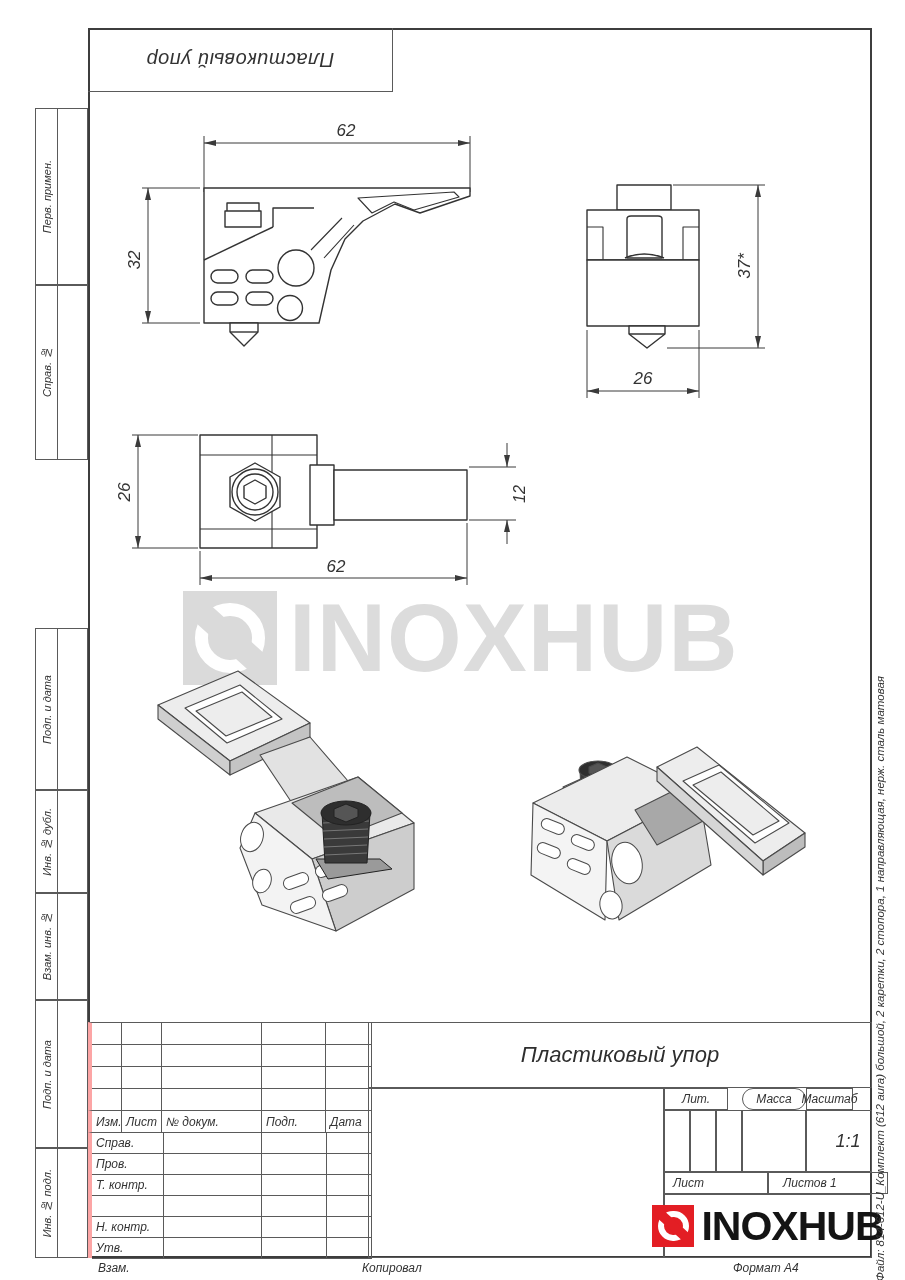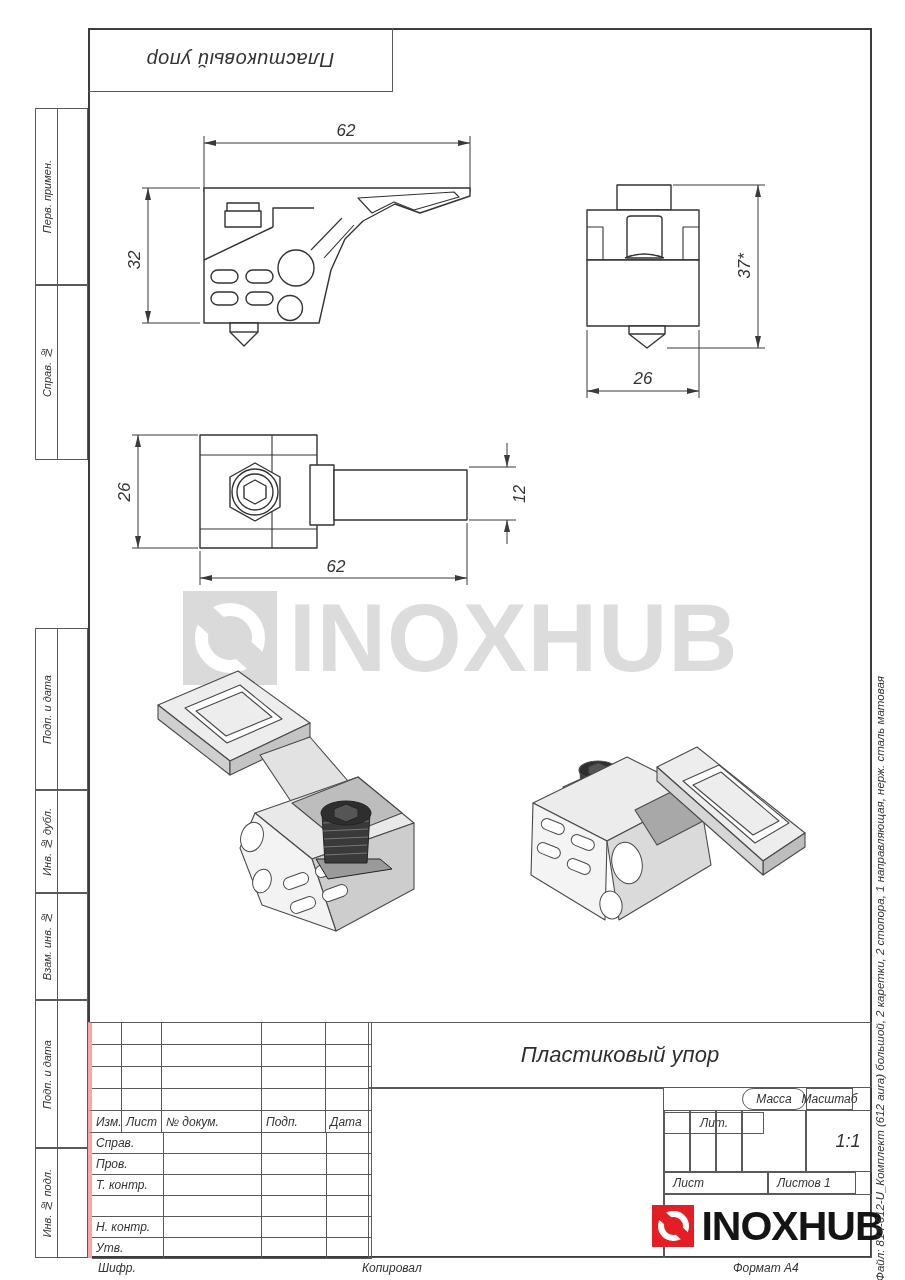--- a/index.html
+++ b/index.html
@@ -361,44 +361,44 @@
     <div>Утв.</div>
       <div></div>
       <div></div>
       <div></div>
   </div>
 
   <div class="tb-cell title-main" style="left:368px;top:1022px;width:504px;height:66px;">Пластиковый упор</div>
 
   <div class="tb-cell" style="left:368px;top:1088px;width:296px;height:170px;"></div>
 
-  <div class="tb-cell" style="left:664px;top:1088px;width:100px;height:22px;margin-top:24px;">Лит.</div>
+  <div class="tb-cell" style="left:664px;top:1088px;width:64px;height:22px;">Лит.</div>
   <div class="tb-cell" style="left:742px;top:1088px;width:64px;height:22px;border-radius:11px;">Масса</div>
   <div class="tb-cell" style="left:806px;top:1088px;width:47px;height:22px;">Масштаб</div>
 
   <div class="tb-cell" style="left:664px;top:1110px;width:26px;height:62px;"></div>
   <div class="tb-cell" style="left:690px;top:1110px;width:26px;height:62px;"></div>
   <div class="tb-cell" style="left:716px;top:1110px;width:26px;height:62px;"></div>
   <div class="tb-cell" style="left:742px;top:1110px;width:64px;height:62px;"></div>
   <div class="tb-cell scale-val" style="left:806px;top:1110px;width:66px;height:62px;padding-left:18px;">1:1</div>
 
   <div class="tb-cell" style="left:664px;top:1172px;width:104px;height:22px;justify-content:flex-start;padding-left:8px;">Лист</div>
-  <div class="tb-cell" style="left:768px;top:1172px;width:88px;height:22px;justify-content:flex-start;padding-left:8px;">Листов 1</div>
+  <div class="tb-cell" style="left:768px;top:1172px;width:120px;height:22px;justify-content:flex-start;padding-left:14px;">Листов 1</div>
 
   <div class="tb-cell" style="left:664px;top:1194px;width:208px;height:64px;">
     <div class="brandlogo">
       <div class="bl-sq">
         <div class="bl-ring"></div>
         <div class="bl-slash"></div>
       </div>
       <div class="bl-text">INOXHUB</div>
     </div>
   </div>
 
-  <div class="foot" style="left:98px;">Шифр.</div>
+  <div class="foot" style="left:98px;">Взам.</div>
   <div class="foot" style="left:362px;width:160px;text-align:left;">Копировал</div>
   <div class="foot" style="left:733px;">Формат А4</div>
 
   <div class="file-vert">
     <span>Файл: 814-612-U_Комплект (612 aura) большой, 2 каретки, 2 стопора, 1 направляющая, нерж. сталь матовая</span>
   </div>
 
 </div>
 
 </body></html>

